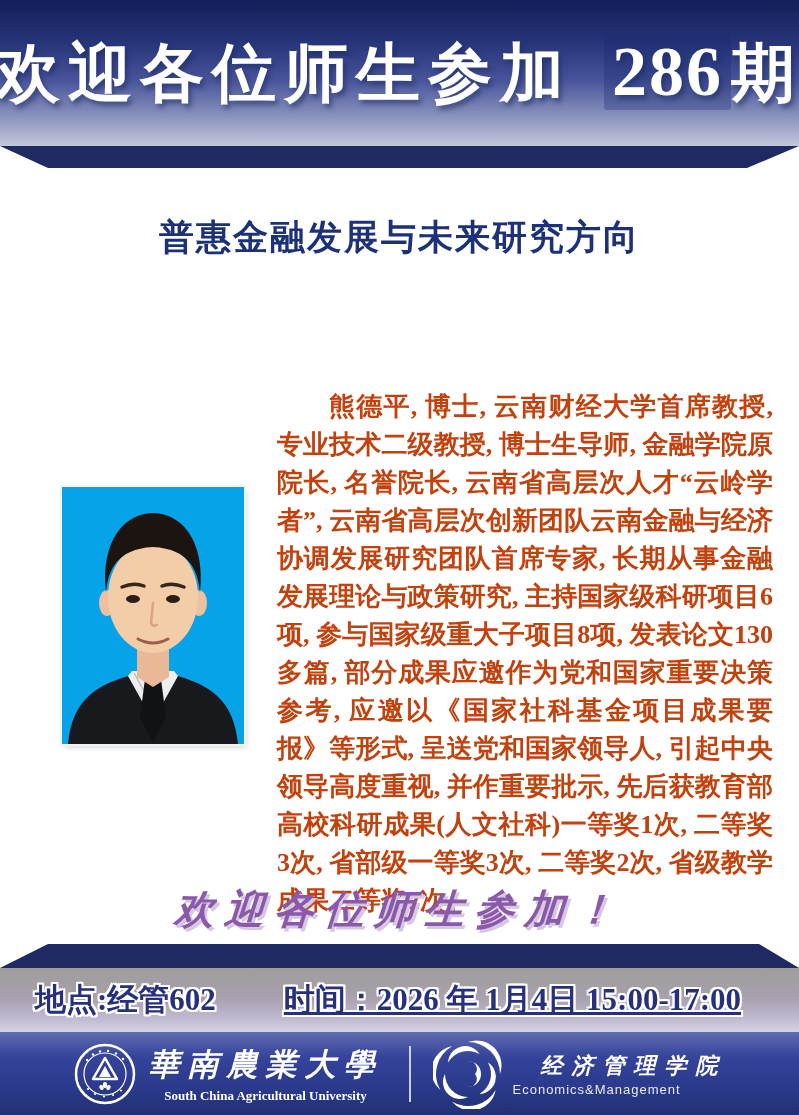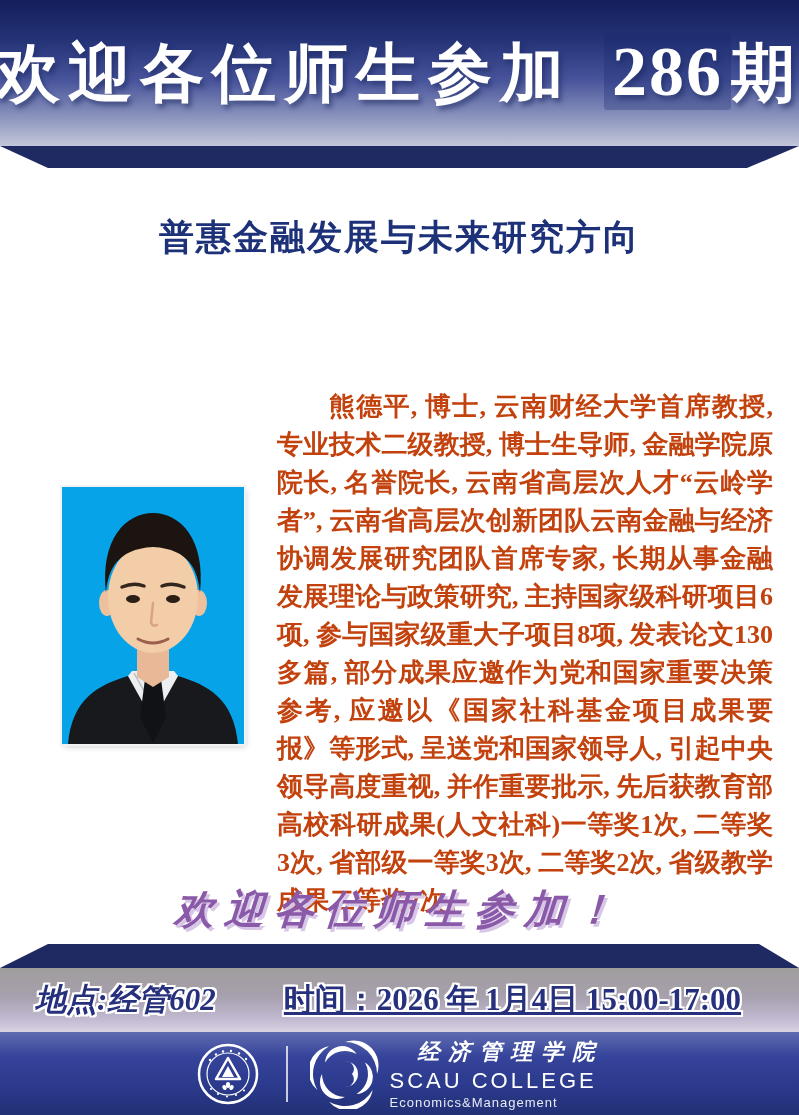--- a/index.html
+++ b/index.html
@@ -118,21 +118,21 @@
   .info-text {
     font-size: 31px; font-weight: bold;
     color: #27307c;
     white-space: nowrap;
     text-shadow:
       -2px -2px 0 #ffffff, 2px -2px 0 #ffffff,
       -2px  2px 0 #ffffff, 2px  2px 0 #ffffff,
       -2px  0   0 #ffffff, 2px  0   0 #ffffff,
        0   -2px 0 #ffffff, 0    2px 0 #ffffff;
   }
-  .info-location { margin-left: 35px; font-style: italic; }
+  .info-location { margin-left: 35px; }
   .info-time { margin-left: 68px; text-decoration: underline; }
 
   
   .footer {
     position: absolute; left: 0; top: 1032px;
     width: 799px; height: 83px;
     background: linear-gradient(180deg, #5f6cb0 0%, #35439a 30%, #2b3a8c 65%, #223075 100%);
     display: flex; align-items: center; justify-content: center;
   }
   .footer-logo-group { display: flex; align-items: center; }
@@ -245,37 +245,40 @@
           <circle cx="48" cy="48.5" r="1.1"></circle>
         </g>
         <path d="M32 16 L44 37 L20 37 Z" fill="none" stroke="#ffffff" stroke-width="2.5" stroke-linejoin="round"></path>
         <path d="M32 24 L38 35 L26 35 Z" fill="#ffffff"></path>
         <g fill="#ffffff">
           <ellipse cx="32" cy="43" rx="2.2" ry="3"></ellipse>
           <ellipse cx="28.5" cy="45.5" rx="2" ry="2.6" transform="rotate(-35 28.5 45.5)"></ellipse>
           <ellipse cx="35.5" cy="45.5" rx="2" ry="2.6" transform="rotate(35 35.5 45.5)"></ellipse>
         </g>
       </svg>
+      <div class="univ-text">
+        <div class="univ-cn">華南農業大學</div>
+        <div class="univ-en">South China Agricultural University</div>
+      </div>
     </div>
 
     <div class="footer-divider"></div>
 
     <div class="footer-logo-group">
       <svg width="70" height="70" viewBox="0 0 70 70">
         <g fill="#ffffff">
           <path d="M35 3 A32 32 0 0 1 67 35 A25 25 0 0 0 35 3 Z"></path>
           <path d="M35 3 A32 32 0 0 1 67 35 A25 25 0 0 0 35 3 Z" transform="rotate(120 35 35)"></path>
           <path d="M35 3 A32 32 0 0 1 67 35 A25 25 0 0 0 35 3 Z" transform="rotate(240 35 35)"></path>
           <path d="M35 12 A23 23 0 0 1 58 35 A17 17 0 0 0 35 12 Z" transform="rotate(60 35 35)"></path>
           <path d="M35 12 A23 23 0 0 1 58 35 A17 17 0 0 0 35 12 Z" transform="rotate(180 35 35)"></path>
           <path d="M35 12 A23 23 0 0 1 58 35 A17 17 0 0 0 35 12 Z" transform="rotate(300 35 35)"></path>
           <path d="M35 22 A13 13 0 0 1 48 35 A13 13 0 0 1 35 48 A8 8 0 0 0 42 35 A8 8 0 0 0 35 22 Z"></path>
         </g>
       </svg>
       <div class="college-text">
         <div class="college-cn">经济管理学院</div>
-        <div class="college-en">SCAU COLLEGE</div>
         <div class="college-sub">Economics&amp;Management</div>
       </div>
     </div>
   </div>
 
 </div>
 
 </body></html>

